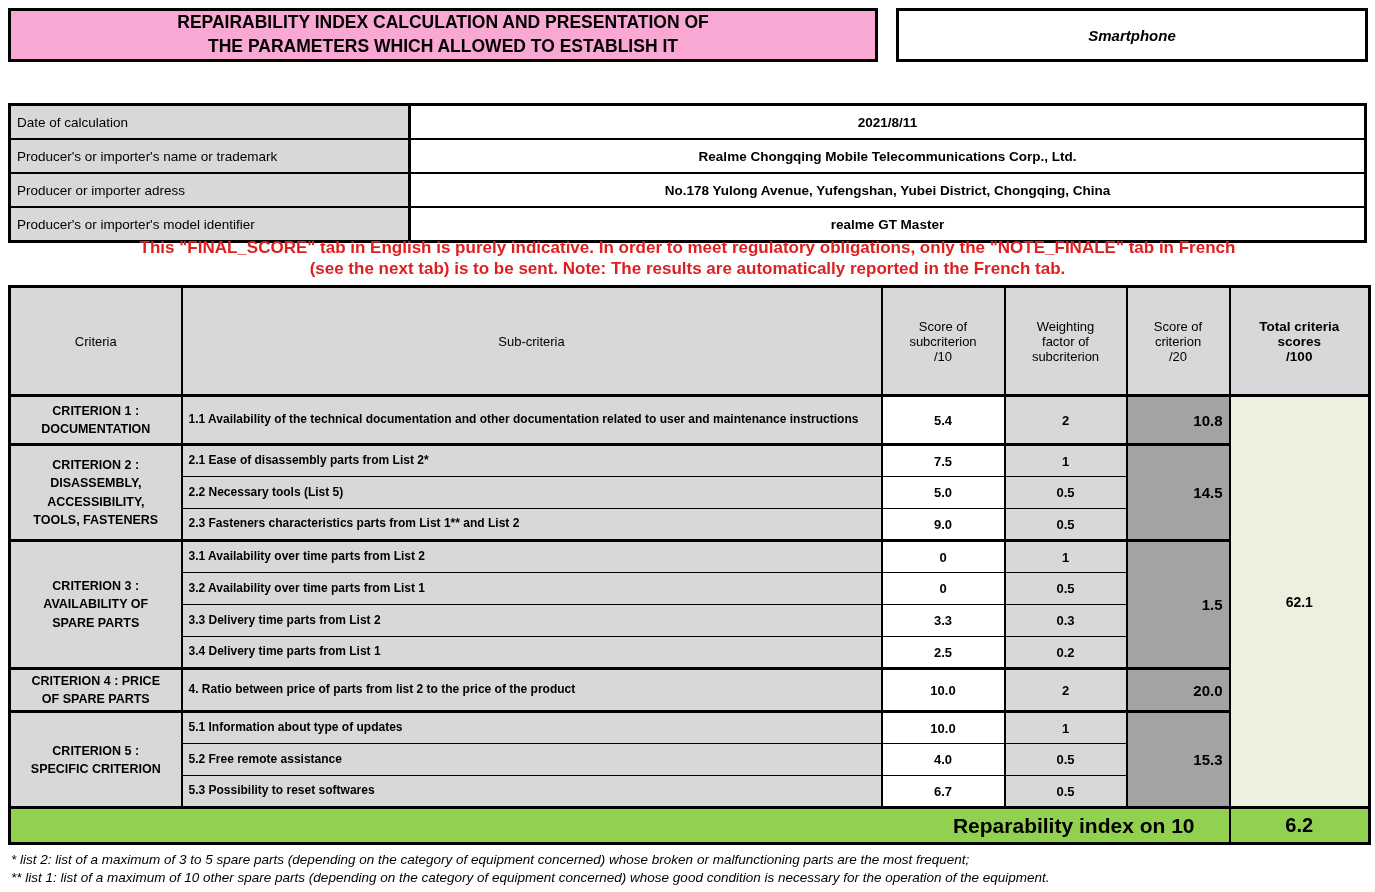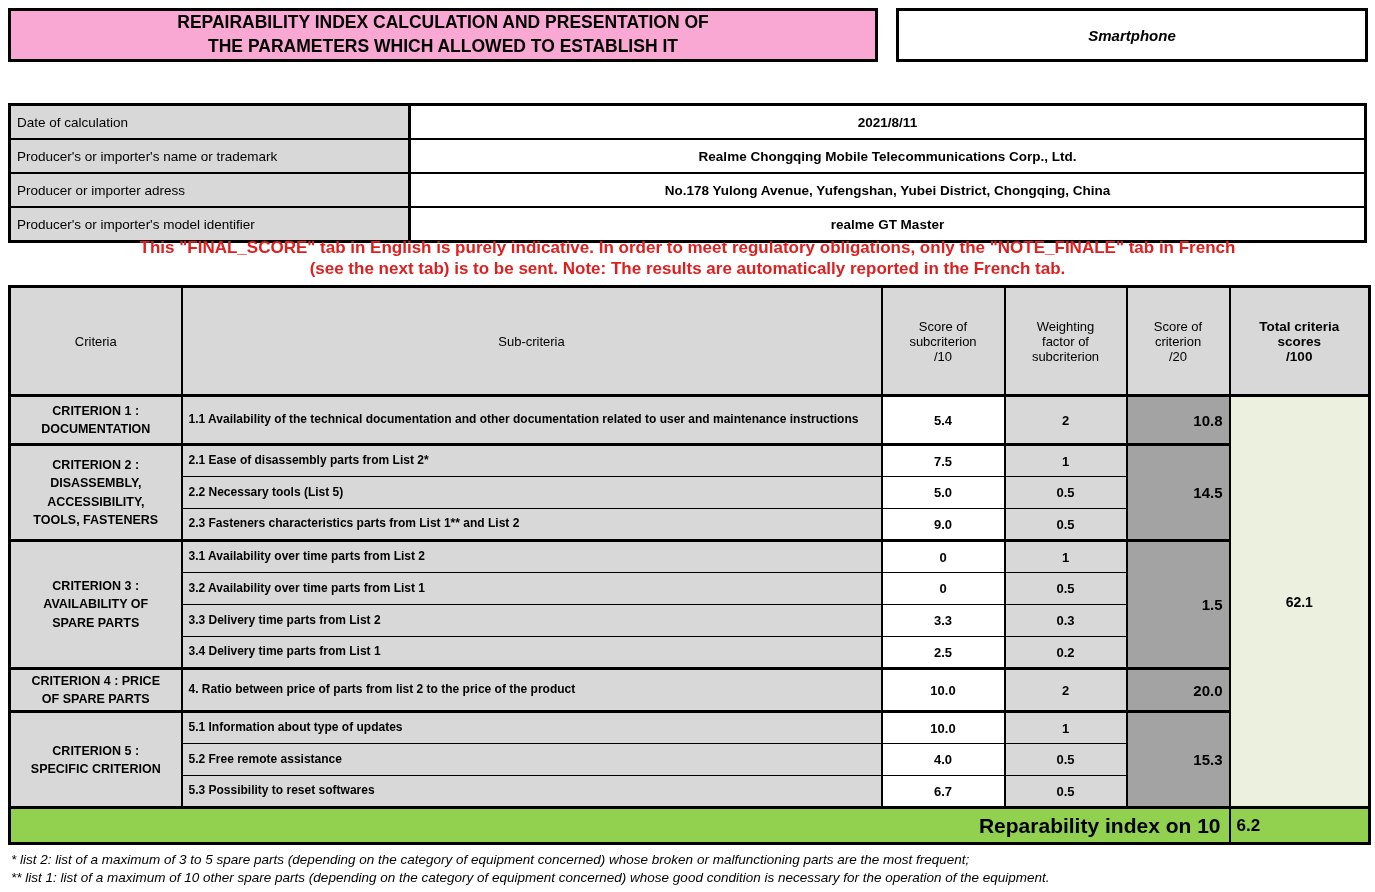--- a/index.html
+++ b/index.html
@@ -62,24 +62,24 @@
     background:#d8d8d8;font-weight:bold;font-size:12px;text-align:left;
     vertical-align:middle;line-height:1.3;
   }
   .c-score{background:#fff;font-weight:bold;font-size:13px;text-align:center;vertical-align:middle;}
   .c-weight{background:#d8d8d8;font-weight:bold;font-size:13px;text-align:center;vertical-align:middle;}
   .c-cscore{background:#a3a3a3;font-weight:bold;font-size:15px;text-align:right;vertical-align:middle;}
   .c-total{background:#ebf1de;font-weight:bold;font-size:14px;text-align:center;vertical-align:middle;}
   tr.h49{height:49px;} tr.h43{height:43px;} tr.h33{height:32px;}
   tr.green > td{background:#92d050;border-top-width:3px;height:29px;}
   td.g-label{
-    text-align:right;font-weight:bold;font-size:21px;padding-right:8px;
+    text-align:right;font-weight:bold;font-size:21px;padding-right:34px;
     vertical-align:middle;
   }
-  td.g-val{text-align:left;font-weight:bold;font-size:17px;vertical-align:middle;}
+  td.g-val{text-align:center;font-weight:bold;font-size:20px;vertical-align:middle;}
 
   
   .footnotes{position:absolute;top:851px;left:11px;width:1360px;
     font-style:italic;font-size:13.5px;line-height:18px;}
 </style>
 </head>
 <body>
 
 <div class="top-header">
   <div class="title-box pre">REPAIRABILITY INDEX CALCULATION AND PRESENTATION OF

